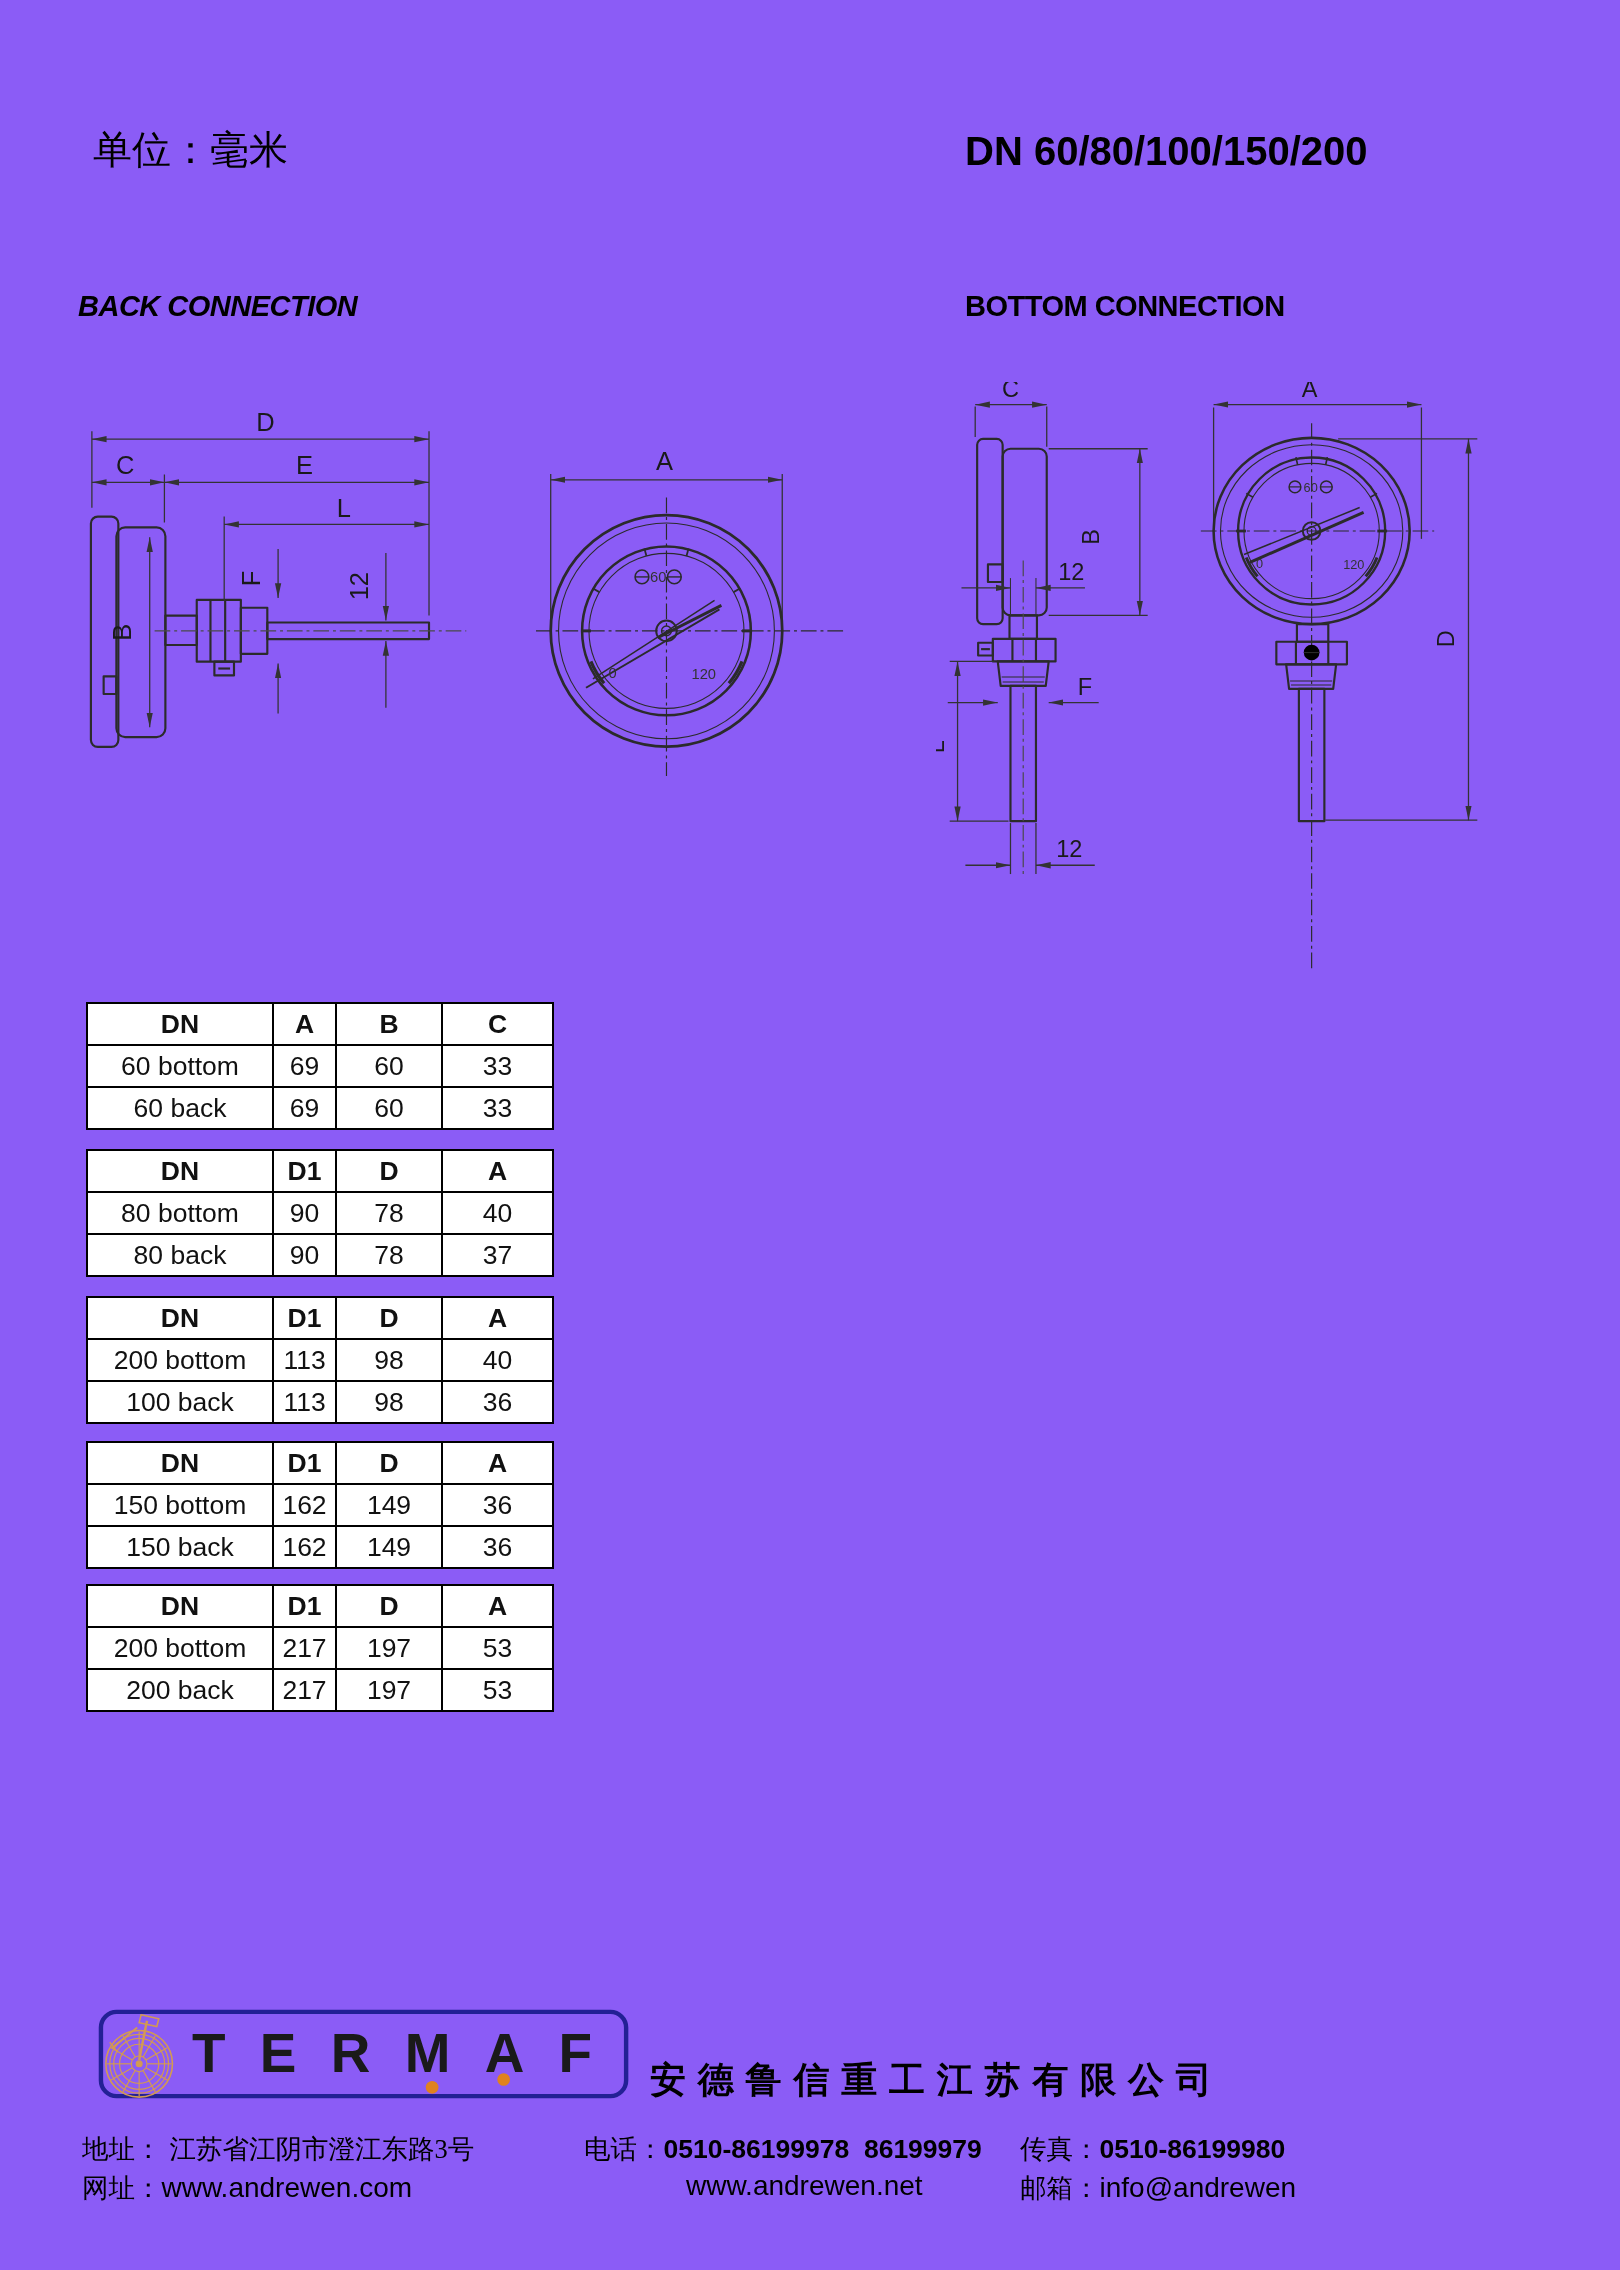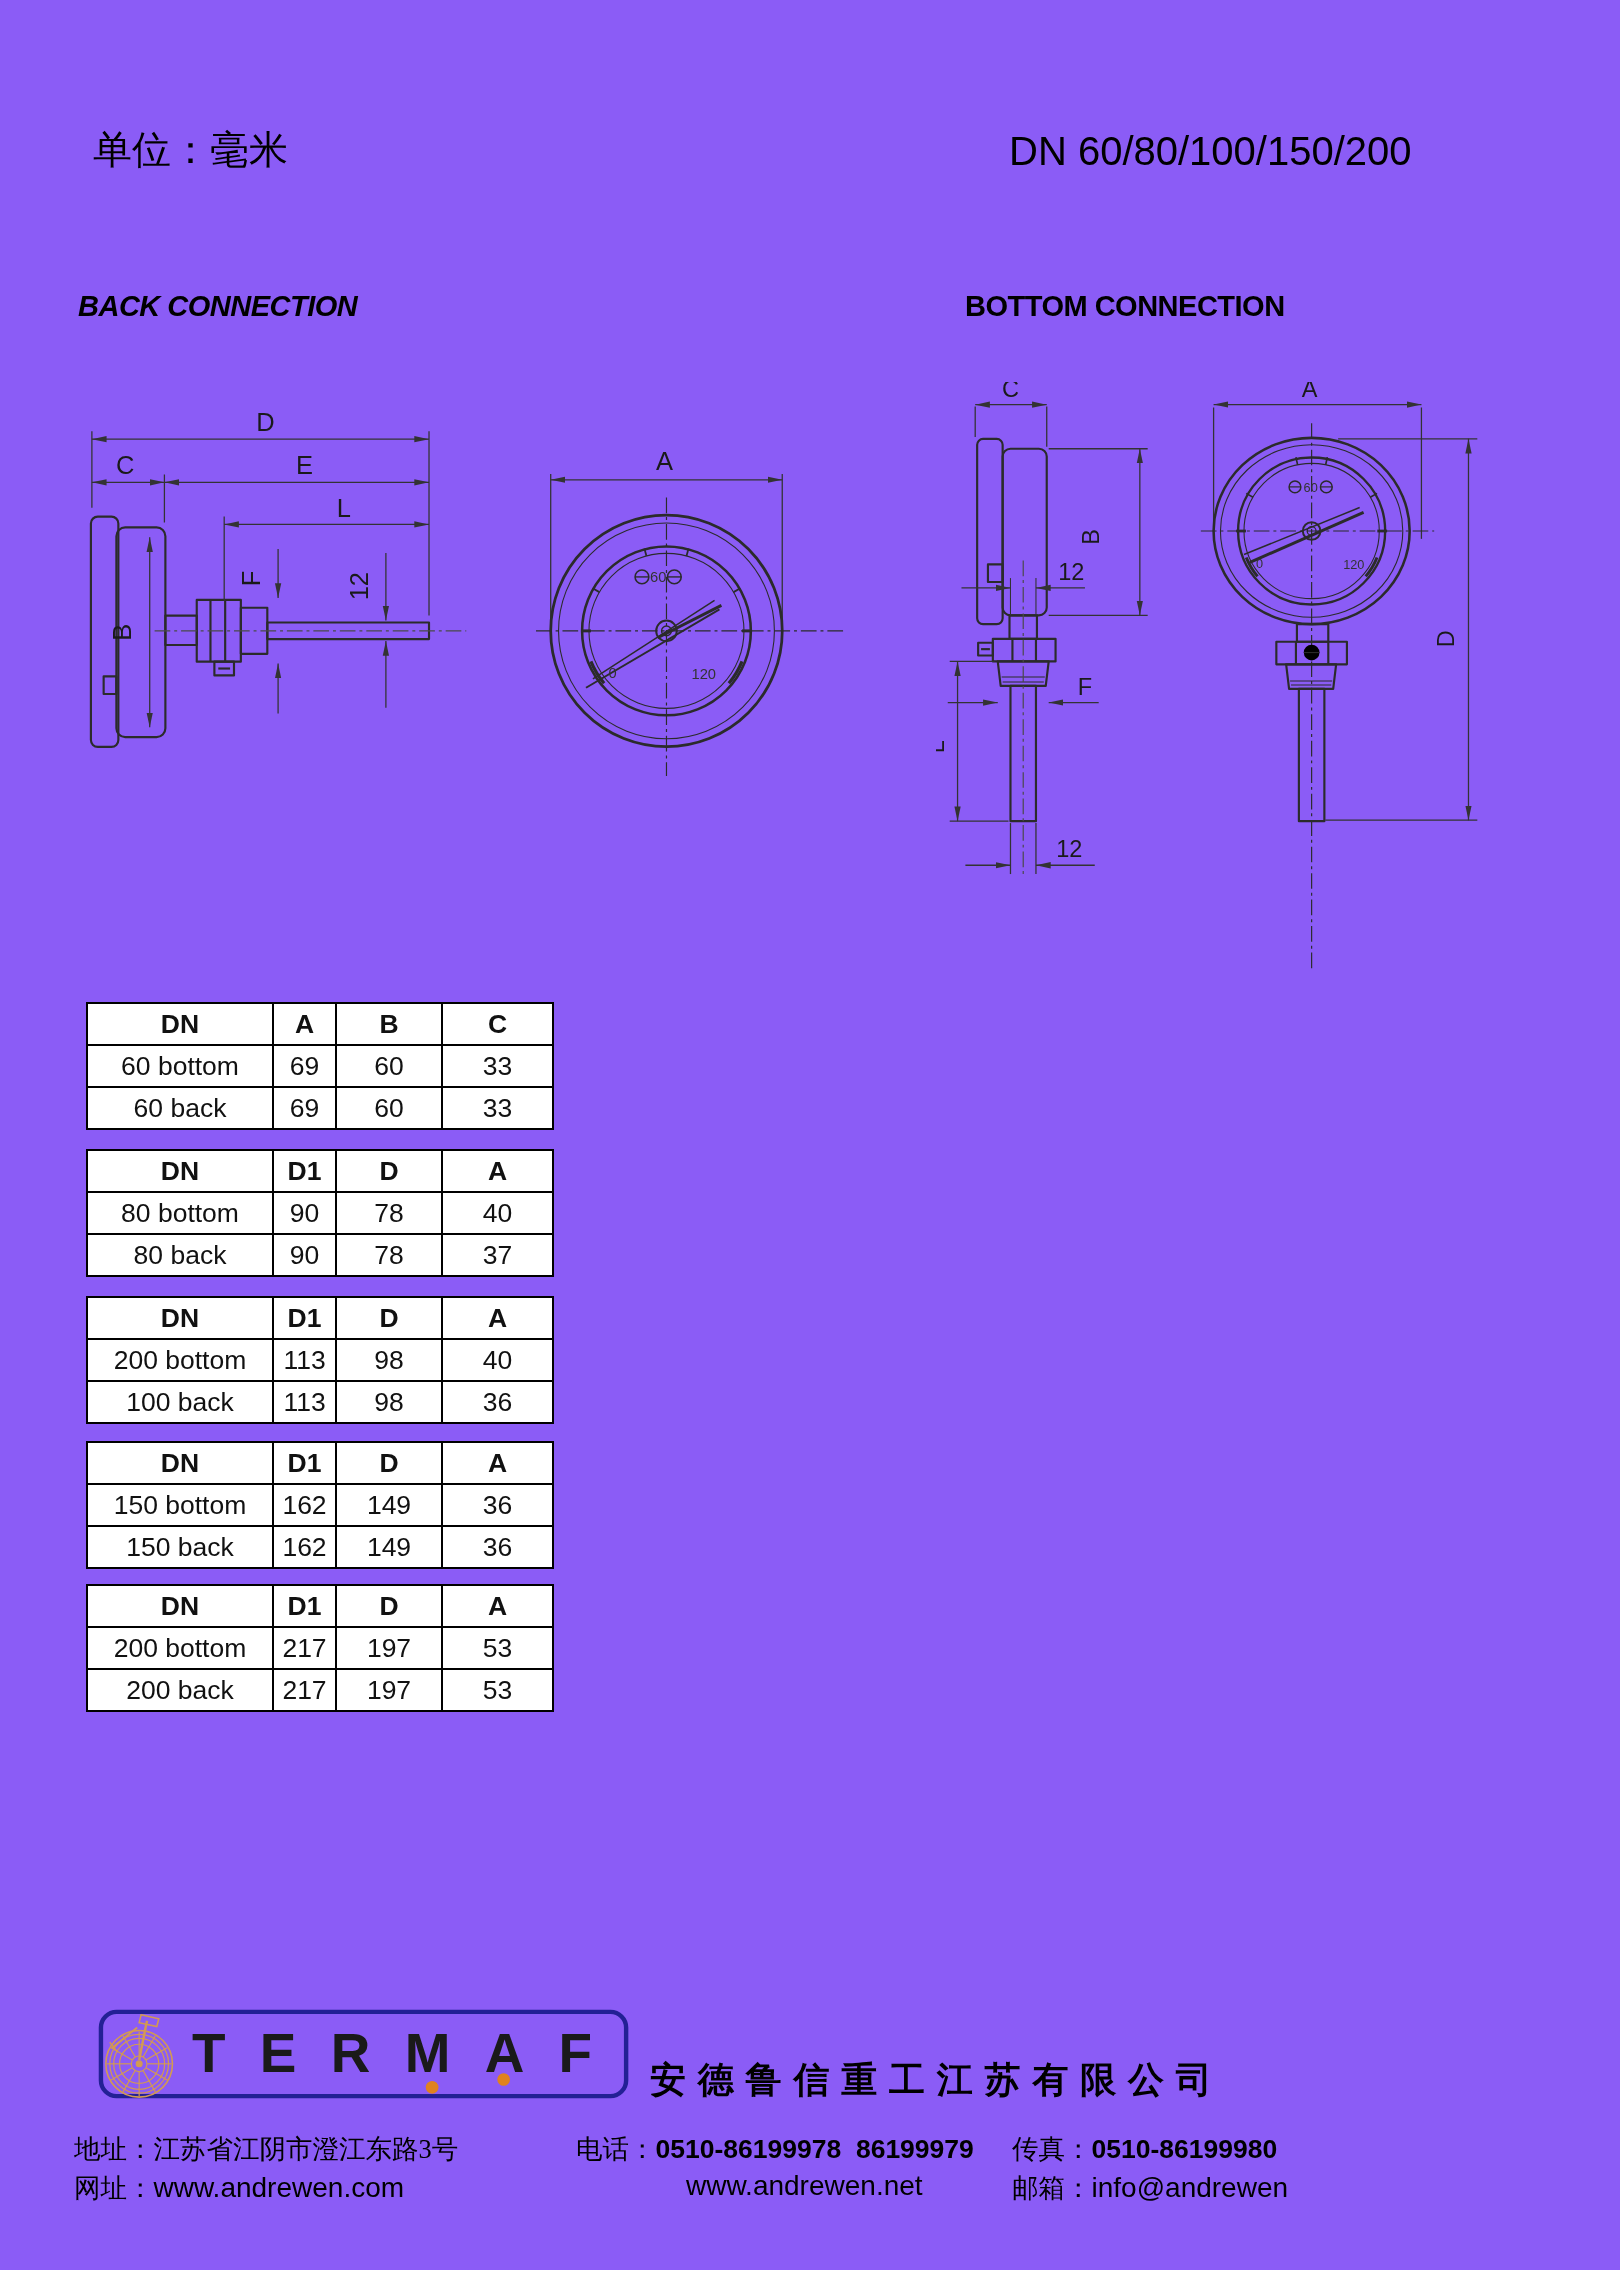--- a/index.html
+++ b/index.html
@@ -2,21 +2,21 @@
 <html><head>
 <meta charset="utf-8">
 <style>
   html,body{margin:0;padding:0;background:#e8e8e8;}
   #page{position:relative;width:1620px;height:2270px;background:#8b5cf6;overflow:hidden;
         font-family:"Liberation Sans",sans-serif;color:#111;}
   .abs{position:absolute;}
   .pre{white-space:pre;}
 
   #unit-label{left:93px;top:123px;font-size:39px;font-family:"Liberation Serif",serif;color:#000;}
-  #dn-title{left:1009px;top:129px;font-size:40px;font-weight:normal;letter-spacing:0px;color:#000;}
+  #dn-title{left:965px;top:129px;font-size:40px;font-weight:bold;letter-spacing:0px;color:#000;}
   .sec-heading{font-size:29px;font-weight:bold;letter-spacing:-0.5px;color:#000;}
   #back-heading{left:78px;top:290px;font-style:italic;}
   #bottom-heading{left:965px;top:290px;}
 
   
   .part rect,.part line,.part path{fill:none;stroke:#2b2b2b;stroke-width:2.2;stroke-linejoin:round;}
   .thin{stroke-width:1.1 !important;}
   .cl{stroke:#4a4a4a;stroke-width:1.2;stroke-dasharray:16 4 3 4;fill:none;}
   .dim line,.dim path{stroke:#333;stroke-width:1.3;fill:none;}
   .dial circle,.dial ellipse,.dial line,.dial path{fill:none;stroke:#2b2b2b;}
@@ -30,21 +30,21 @@
   .dim-table{position:absolute;left:86px;border-collapse:collapse;table-layout:fixed;
              background:#fff;}
   .dim-table th,.dim-table td{border:2px solid #000;text-align:center;vertical-align:middle;
              font-size:26.5px;height:40px;padding:0;}
   .dim-table th{font-weight:bold;}
   .dim-table{border:2.9px solid #000;}
 
   
   #company-name{left:650px;top:2056px;font-size:36px;font-weight:bold;letter-spacing:11.8px;color:#000;}
   .foot-line{position:absolute;height:39px;font-size:26.5px;color:#000;}
-  .foot-label{font-family:"Liberation Serif",serif;font-size:26.5px;}
+  .foot-label{font-family:"Liberation Serif",serif;font-size:26.5px;margin-left:8px;}
   .foot-num{font-weight:bold;font-size:26.5px;}
   .foot-url{font-size:28px;}
 </style>
 </head>
 <body>
 
 <div id="page">
 
   <div class="abs" id="unit-label">单位：毫米</div>
   <div class="abs" id="dn-title">DN 60/80/100/150/200</div>

